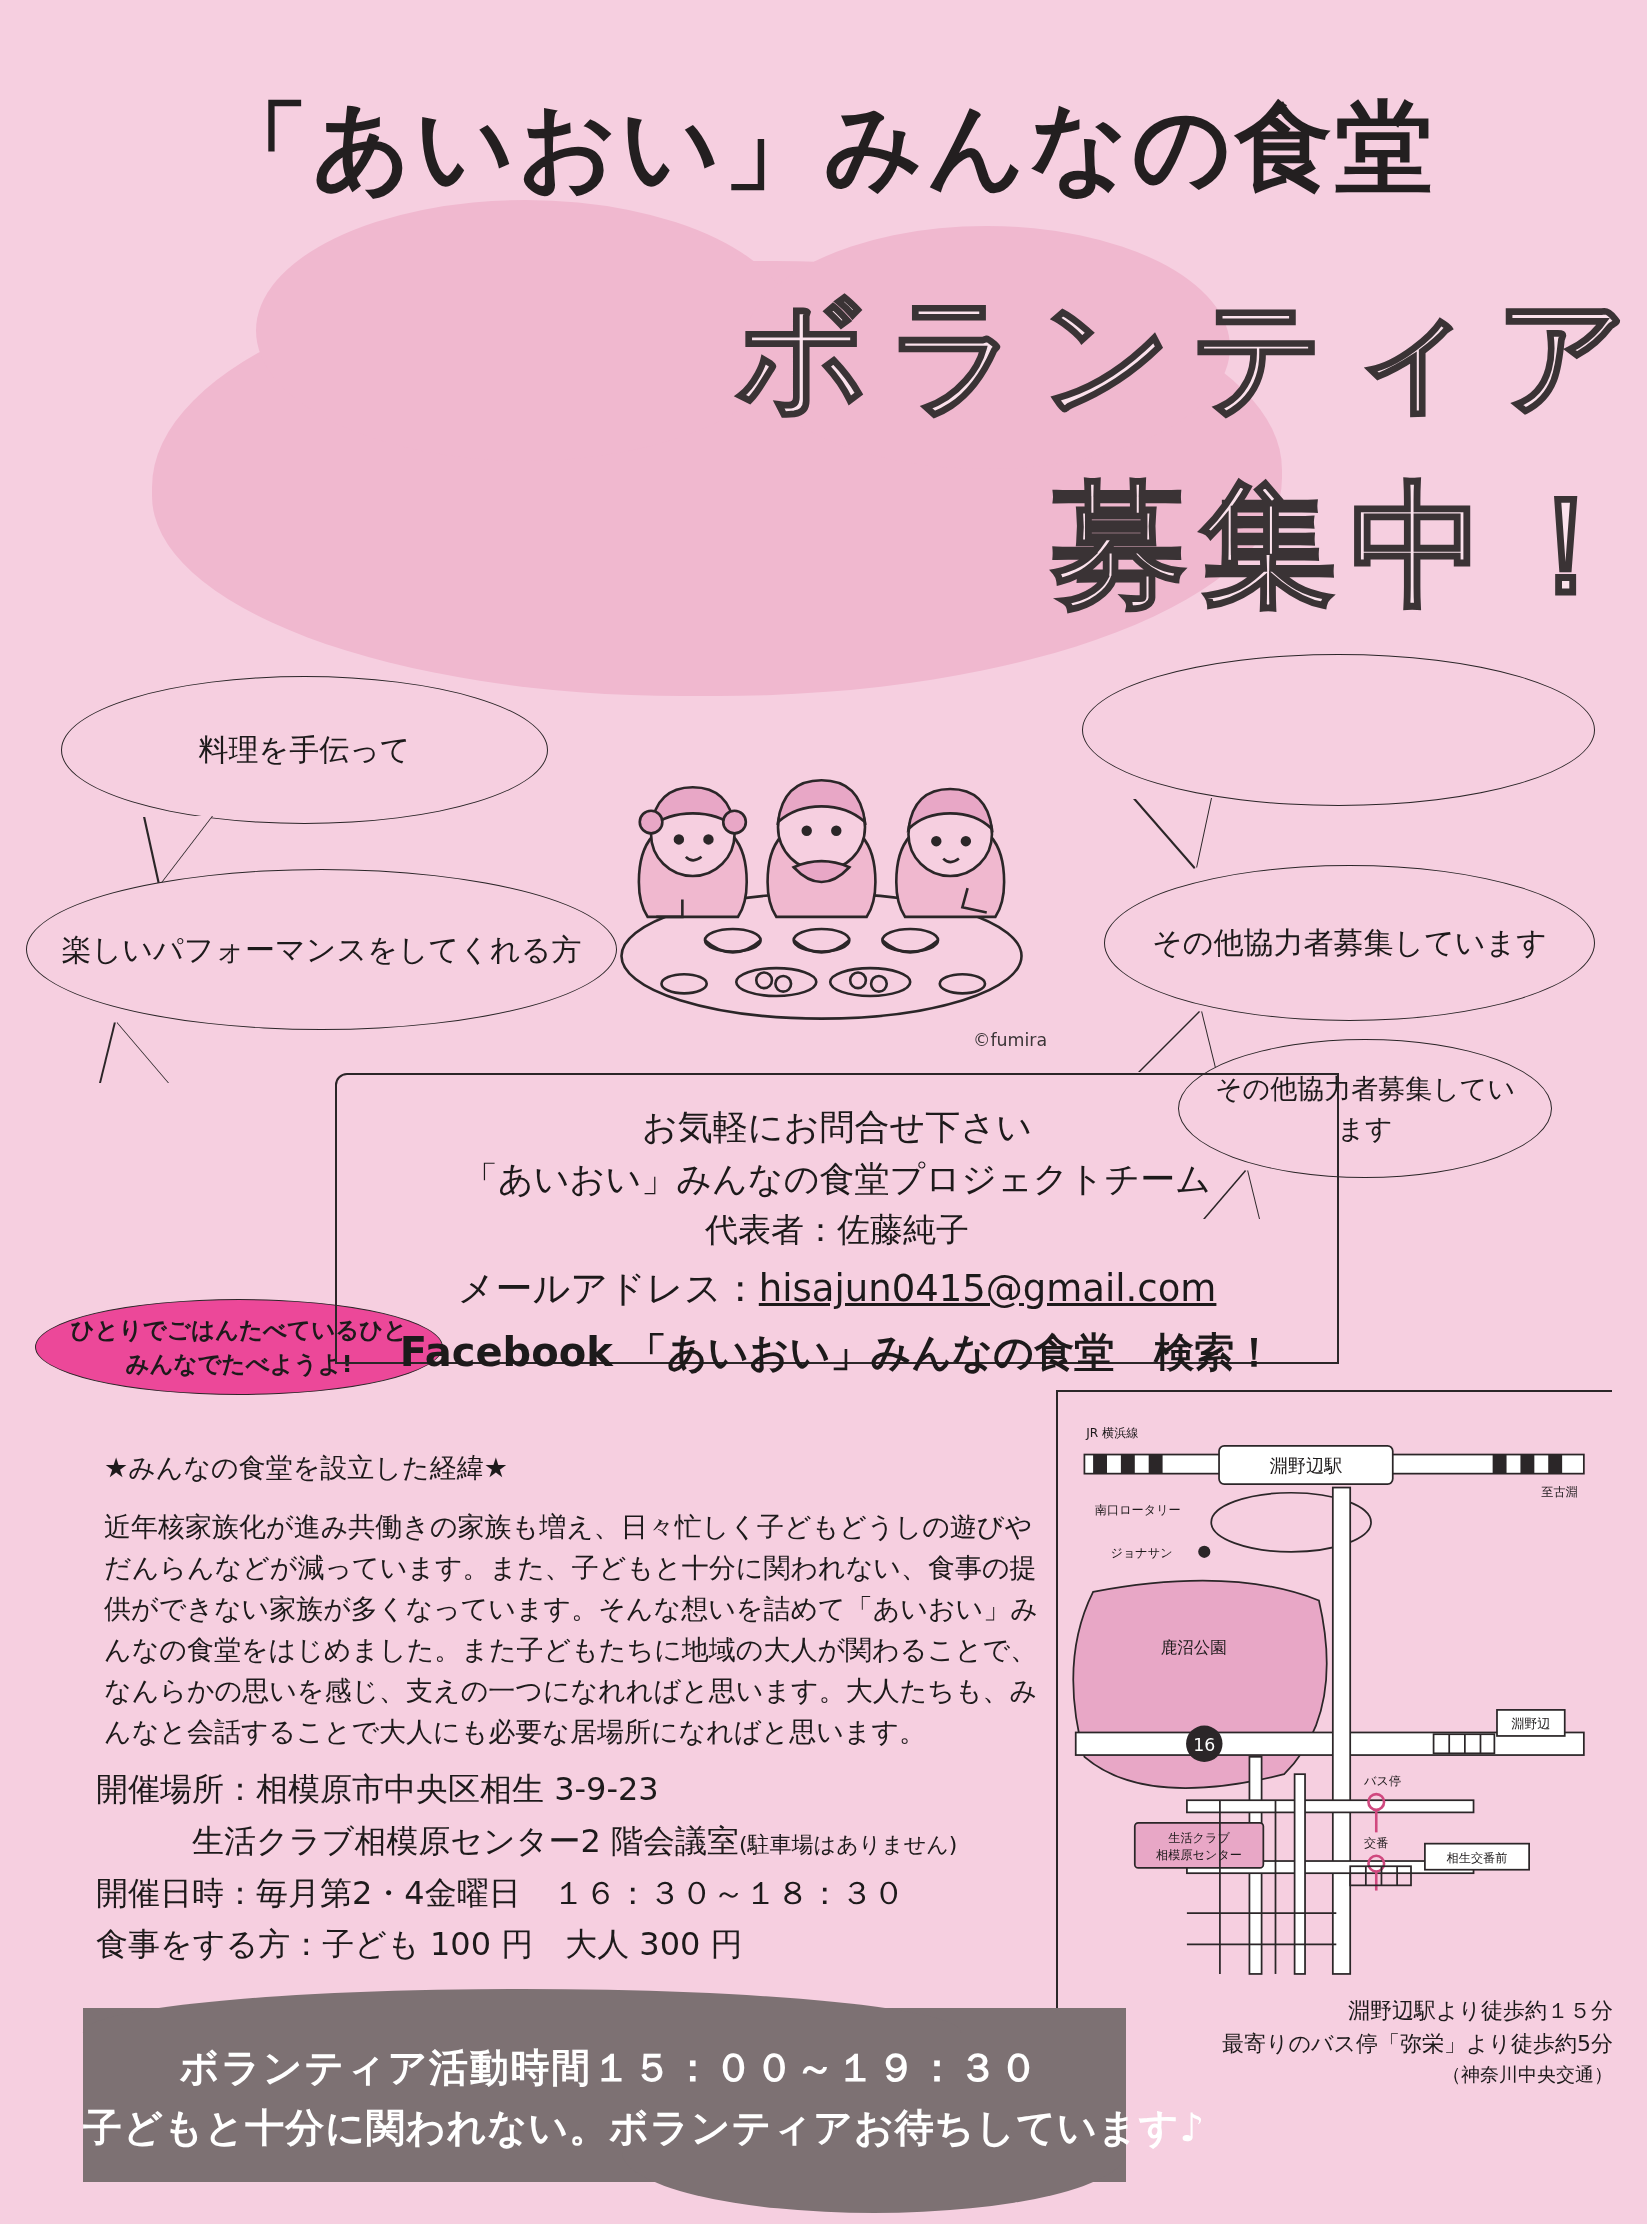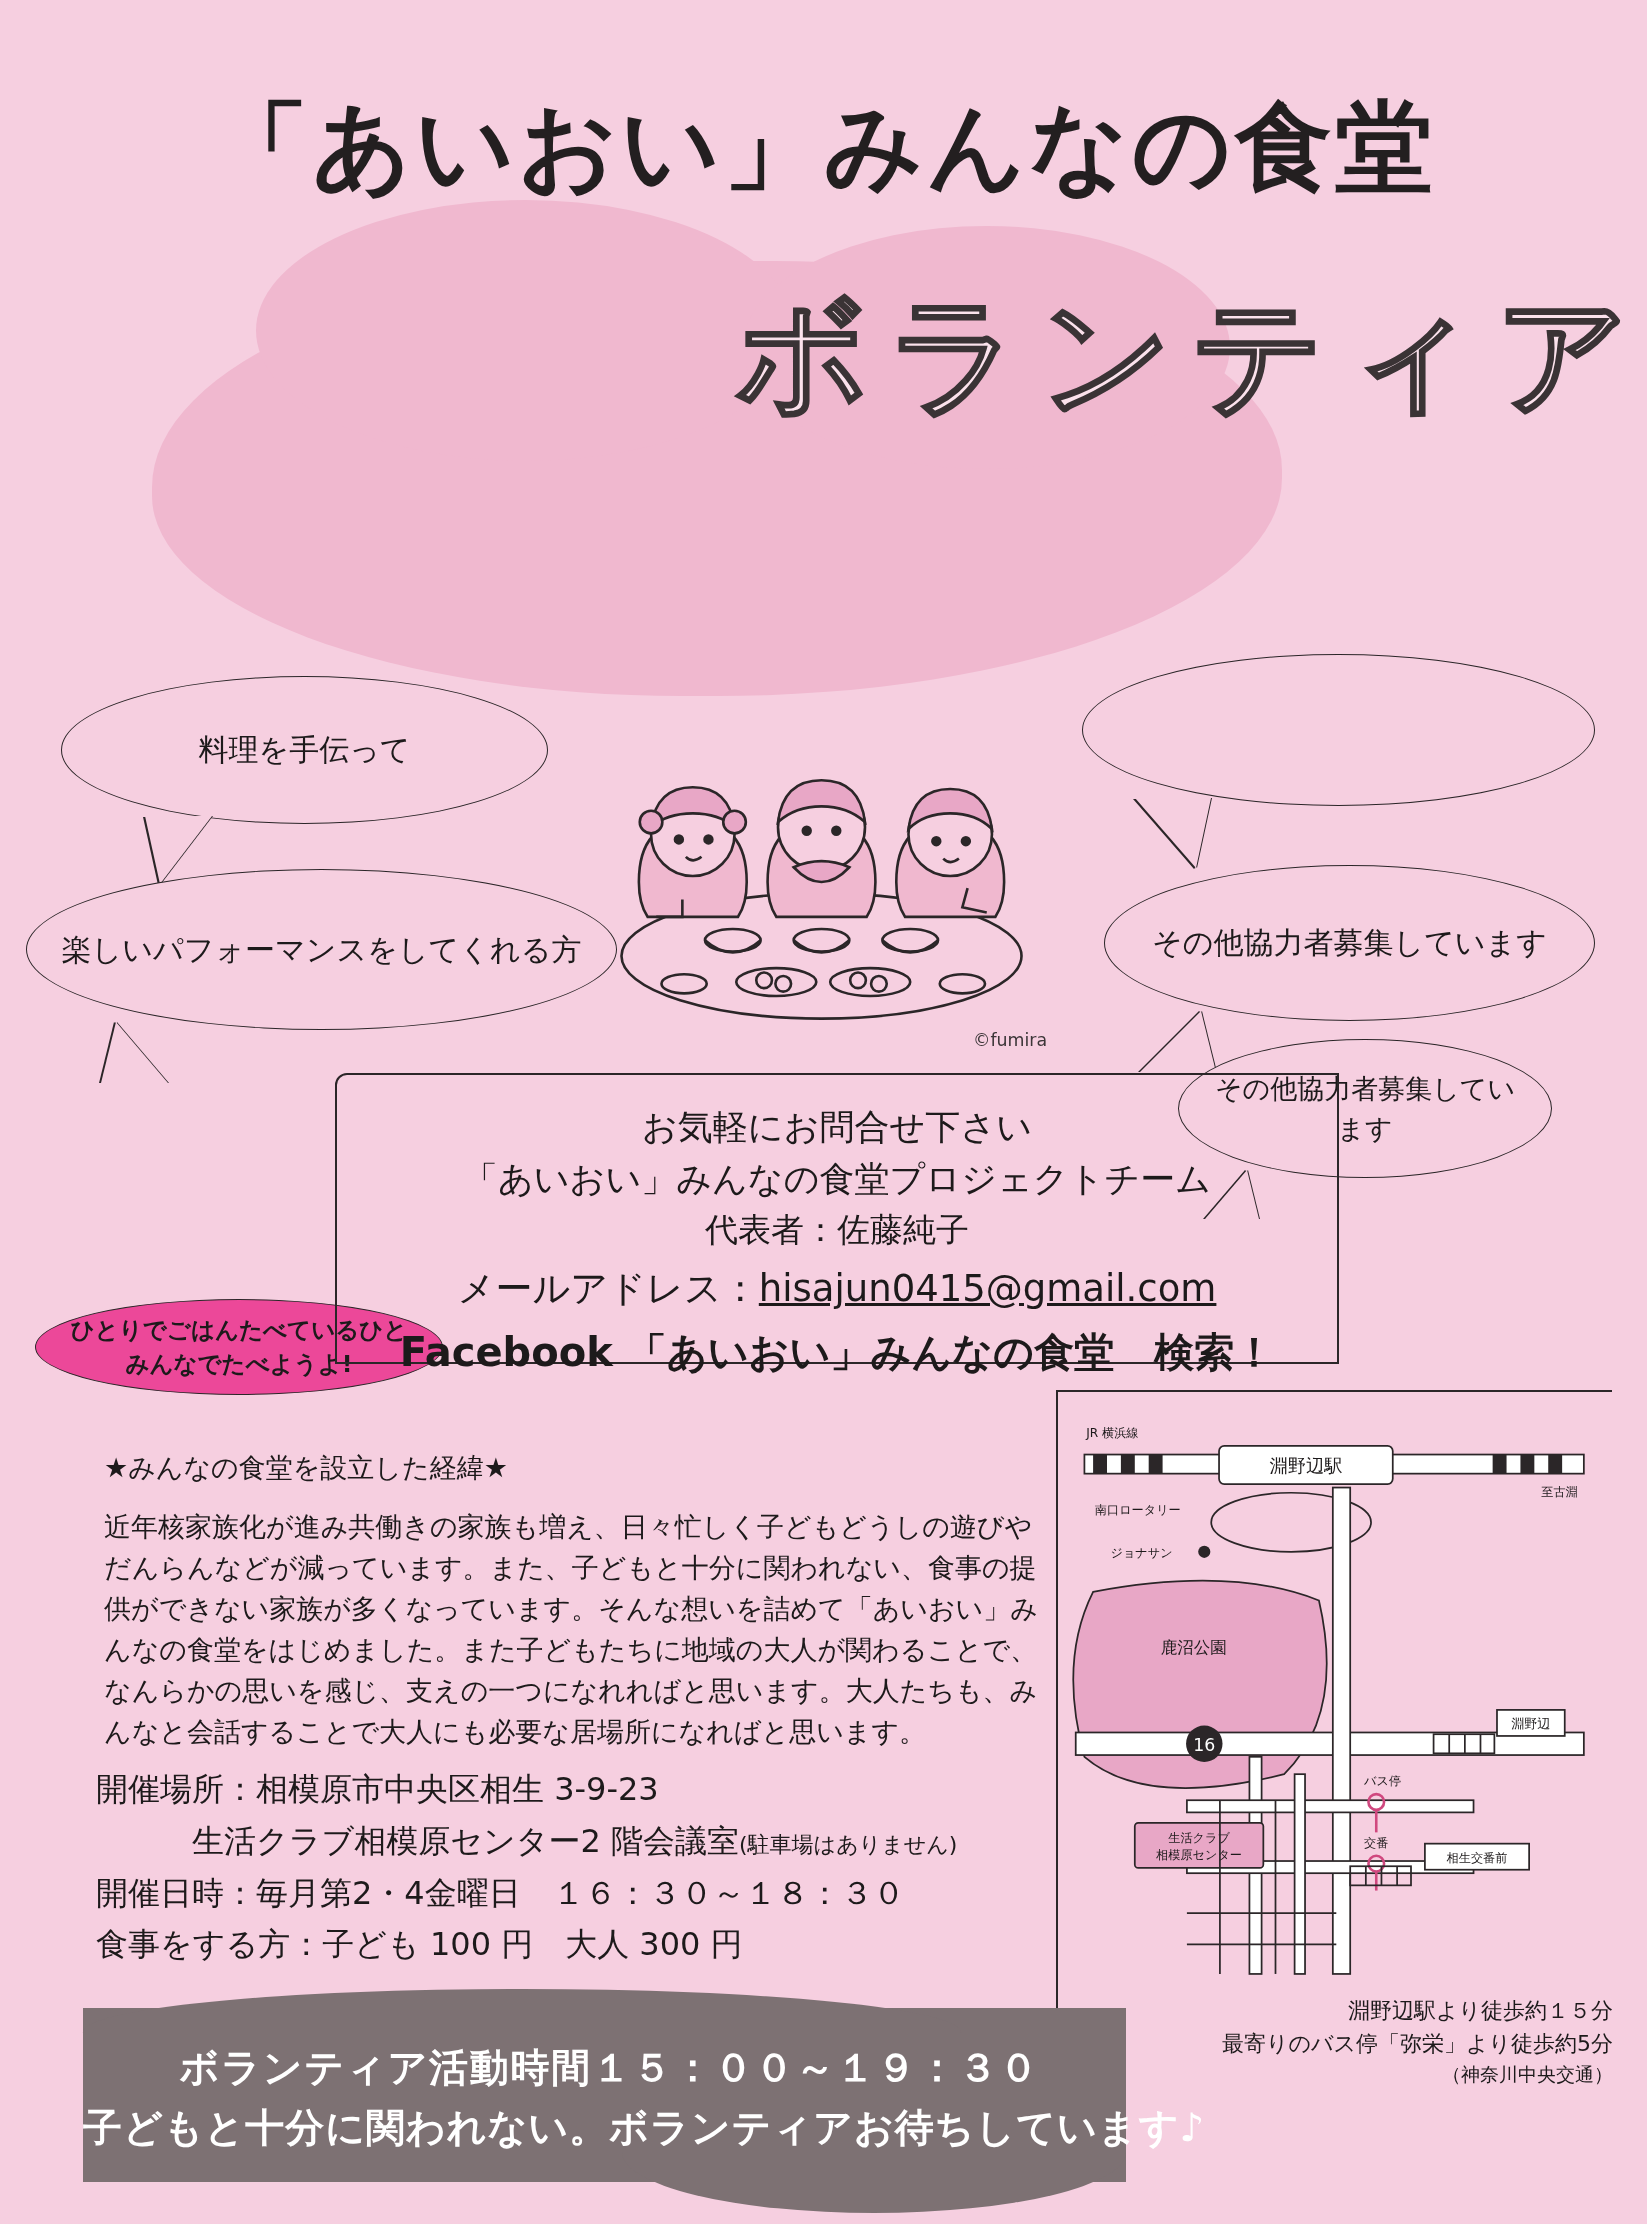--- a/index.html
+++ b/index.html
@@ -325,20 +325,21 @@
 </style>
 </head>
 <body>
 
 <div class="poster">
 
   <div class="title-main">「あいおい」みんなの食堂</div>
 
   <div class="cloud"></div>
   <div class="cloud-text l1">ボランティア</div>
+  <div class="cloud-text l2">募集中！</div>
 
   <div class="illu">
     <svg width="487" height="348" viewBox="0 0 560 400" xmlns="http://www.w3.org/2000/svg">
       <g fill="none" stroke="#2b2628" stroke-width="3">
 
         <ellipse cx="280" cy="300" rx="230" ry="72" fill="#f6cfe0"></ellipse>
 
         <g>
           <path d="M70 215 q0 -70 62 -70 q62 0 62 70 q0 25 -10 40 l-104 0 q-10 -15 -10 -40z" fill="#f0b8cf"></path>
           <circle cx="132" cy="160" r="48" fill="#f6cfe0"></circle>

